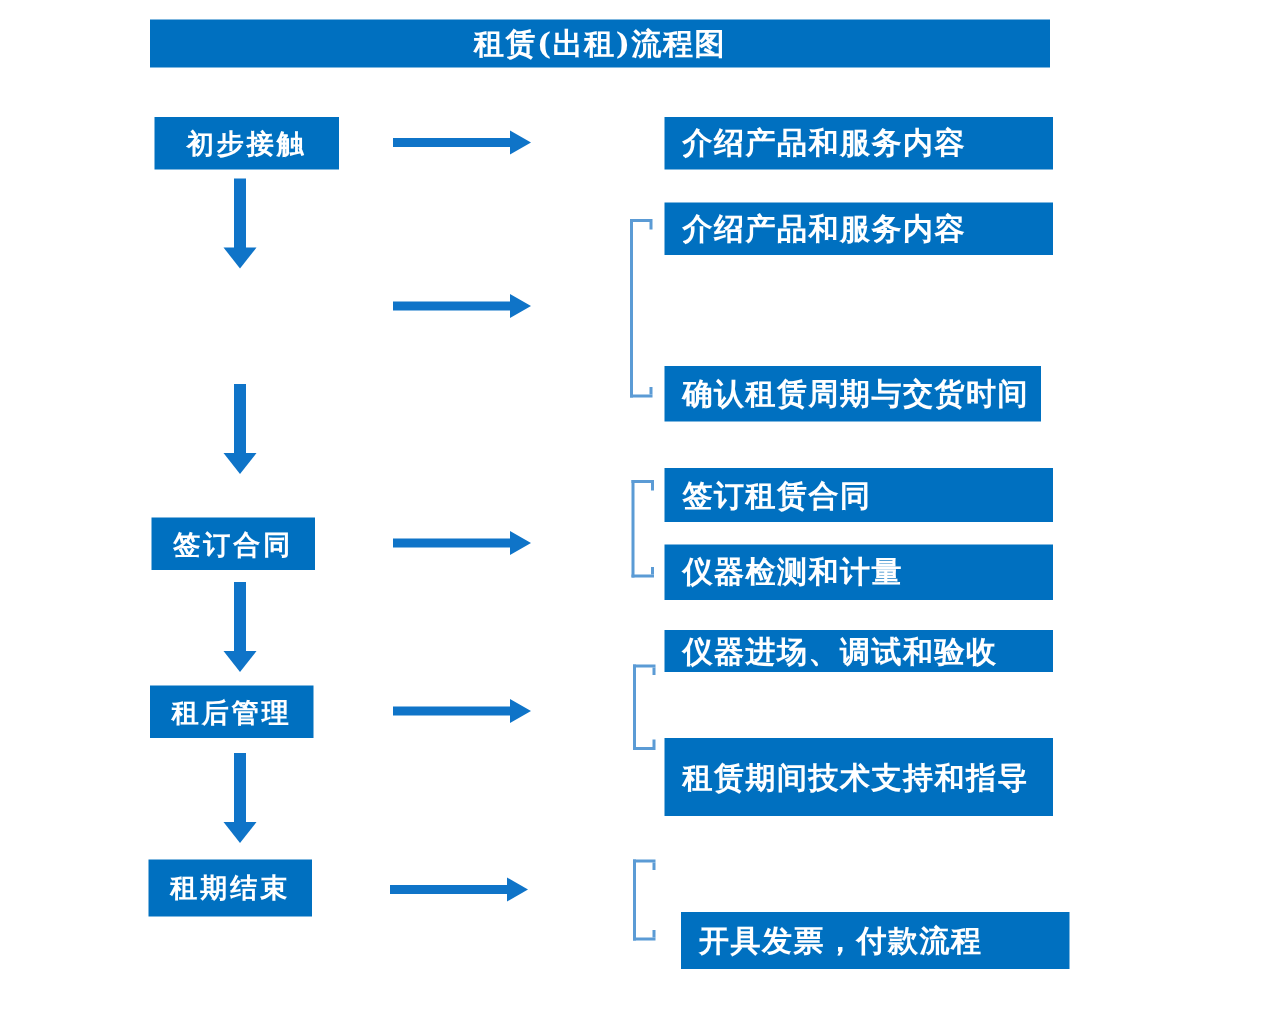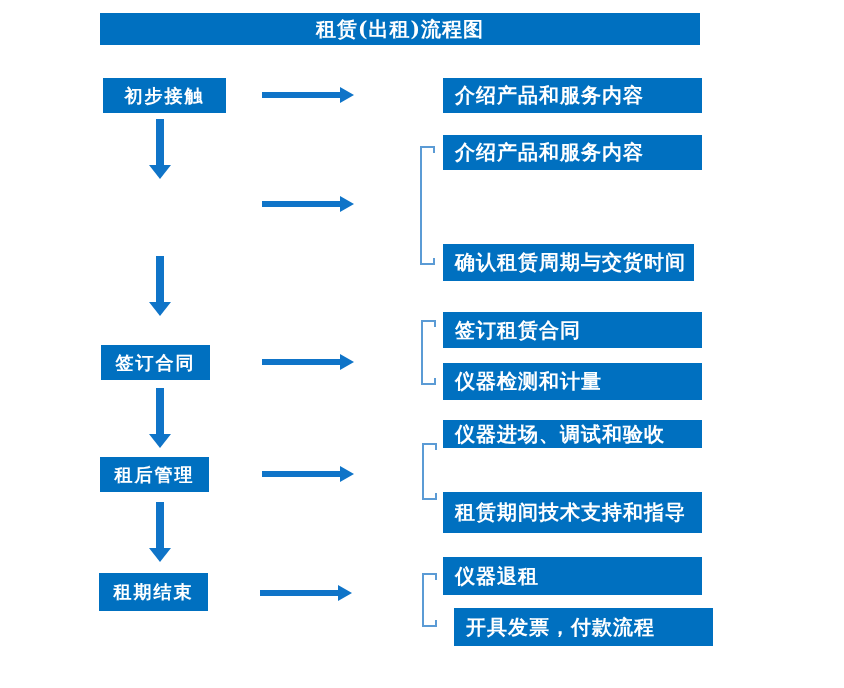--- a/index.html
+++ b/index.html
@@ -139,18 +139,17 @@
 
   <div class="box right-box" style="left:443px;top:78px;width:259px;height:35px">介绍产品和服务内容</div>
 
   <div class="box right-box" style="left:443px;top:135px;width:259px;height:35px">介绍产品和服务内容</div>
   <div class="box right-box" style="left:443px;top:244px;width:251px;height:37px">确认租赁周期与交货时间</div>
 
   <div class="box right-box" style="left:443px;top:312px;width:259px;height:36px">签订租赁合同</div>
   <div class="box right-box" style="left:443px;top:363px;width:259px;height:37px">仪器检测和计量</div>
 
   <div class="box right-box" style="left:443px;top:420px;width:259px;height:28px">仪器进场、调试和验收</div>
-  <div class="box right-box" style="left:443px;top:492px;width:259px;height:41px">租赁期间技术支持和指导</div>
+  <div class="box right-box" style="left:443px;top:492px;width:259px;height:52px">租赁期间技术支持和指导</div>
 
-  <div class="box right-box" style="left:443px;top:557px;width:259px;height:38px">仪器退租</div>
   <div class="box right-box" style="left:454px;top:608px;width:259px;height:38px">开具发票，付款流程</div>
 
 </div>
 
 </body></html>

